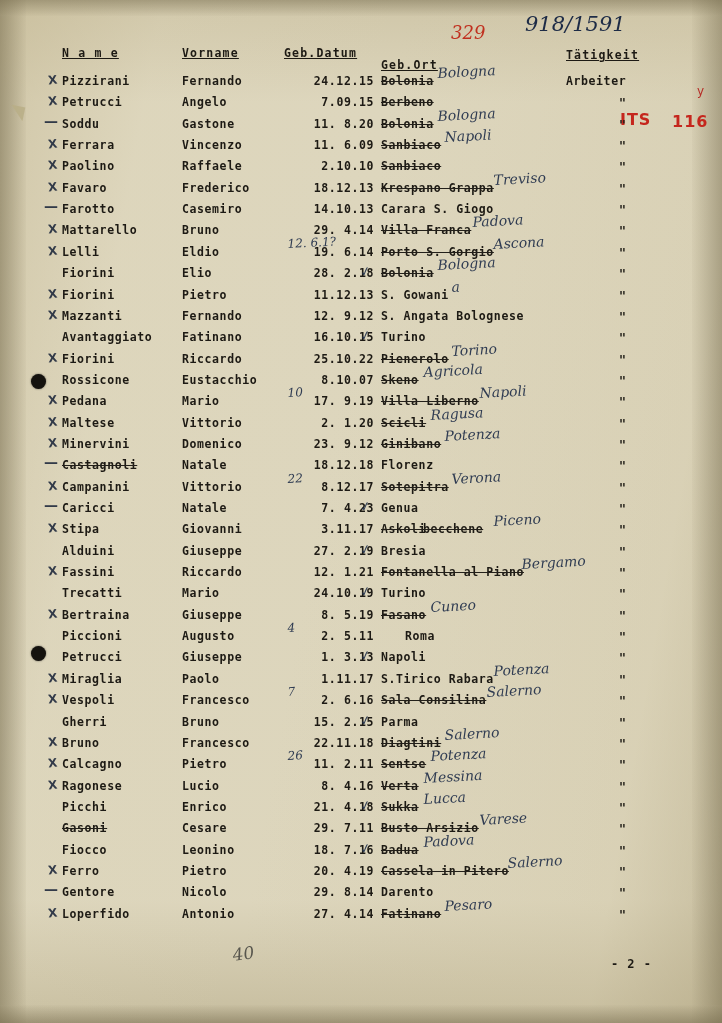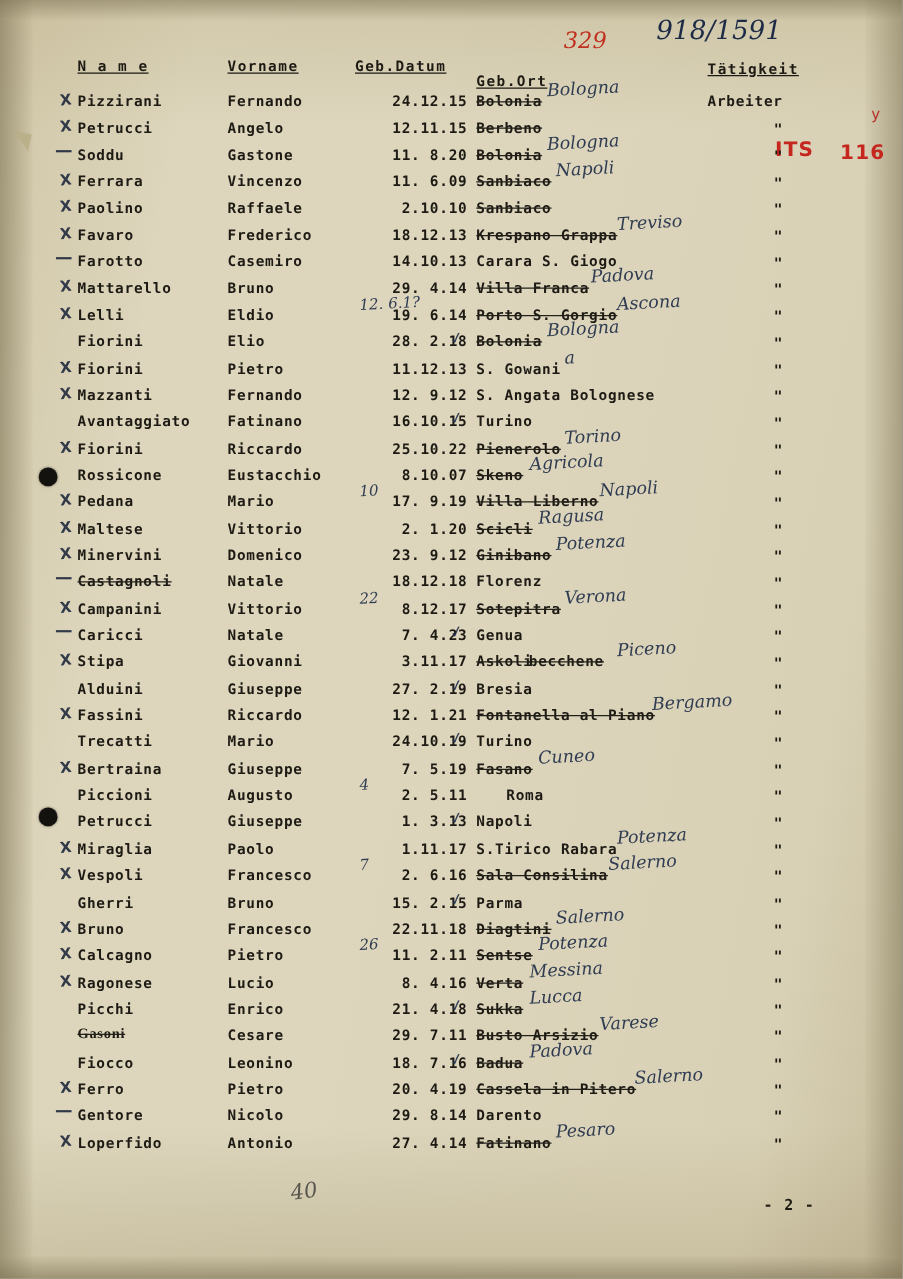--- a/index.html
+++ b/index.html
@@ -204,21 +204,21 @@
       <div class="xmark" style="left: 48px; top: 73px;">X</div>
       <div class="tw" style="left: 62px; top: 74px;">Pizzirani</div>
       <div class="tw" style="left: 182px; top: 74px;">Fernando</div>
       <div class="tw" style="left: 290px; top: 74px; width: 84px; text-align: right;">24.12.15</div>
       <div class="tw strike" style="left: 381px; top: 74px;">Bolonia</div>
       <div class="hw" style="left: 438px; top: 65px;">Bologna</div>
       <div class="tw" style="left: 566px; top: 74px;">Arbeiter</div>
       <div class="xmark" style="left: 48px; top: 94.35px;">X</div>
       <div class="tw" style="left: 62px; top: 95.35px;">Petrucci</div>
       <div class="tw" style="left: 182px; top: 95.35px;">Angelo</div>
-      <div class="tw" style="left: 290px; top: 95.35px; width: 84px; text-align: right;">12.11.15</div>
+      <div class="tw" style="left: 290px; top: 95.35px; width: 84px; text-align: right;">7.09.15</div>
       <div class="tw strike" style="left: 381px; top: 95.35px;">Berbeno</div>
       <div class="tw" style="left: 619px; top: 96.35px;">"</div>
       <div class="dash" style="left: 44px; top: 112.7px;">—</div>
       <div class="tw" style="left: 62px; top: 116.7px;">Soddu</div>
       <div class="tw" style="left: 182px; top: 116.7px;">Gastone</div>
       <div class="tw" style="left: 290px; top: 116.7px; width: 84px; text-align: right;">11. 8.20</div>
       <div class="tw strike" style="left: 381px; top: 116.7px;">Bolonia</div>
       <div class="hw" style="left: 438px; top: 107.7px;">Bologna</div>
       <div class="tw" style="left: 619px; top: 117.7px;">"</div>
       <div class="xmark" style="left: 48px; top: 137.05px;">X</div>
@@ -367,21 +367,21 @@
       <div class="tw" style="left: 619px; top: 566.05px;">"</div>
       <div class="tw" style="left: 62px; top: 586.4px;">Trecatti</div>
       <div class="tw" style="left: 182px; top: 586.4px;">Mario</div>
       <div class="tw" style="left: 290px; top: 586.4px; width: 84px; text-align: right;">24.10.19</div>
       <div class="check" style="left: 360px; top: 584.4px;">✓</div>
       <div class="tw" style="left: 381px; top: 586.4px;">Turino</div>
       <div class="tw" style="left: 619px; top: 587.4px;">"</div>
       <div class="xmark" style="left: 48px; top: 606.75px;">X</div>
       <div class="tw" style="left: 62px; top: 607.75px;">Bertraina</div>
       <div class="tw" style="left: 182px; top: 607.75px;">Giuseppe</div>
-      <div class="tw" style="left: 290px; top: 607.75px; width: 84px; text-align: right;">7. 5.19</div>
+      <div class="tw" style="left: 290px; top: 607.75px; width: 84px; text-align: right;">8. 5.19</div>
       <div class="tw strike" style="left: 381px; top: 607.75px;">Fasano</div>
       <div class="hw" style="left: 431px; top: 598.75px;">Cuneo</div>
       <div class="tw" style="left: 619px; top: 608.75px;">"</div>
       <div class="tw" style="left: 62px; top: 629.1px;">Piccioni</div>
       <div class="tw" style="left: 182px; top: 629.1px;">Augusto</div>
       <div class="tw" style="left: 290px; top: 629.1px; width: 84px; text-align: right;">2. 5.11</div>
       <div class="hw small" style="left: 288px; top: 621.1px;">4</div>
       <div class="tw" style="left: 381px; top: 629.1px; padding-left: 24px;">Roma</div>
       <div class="tw" style="left: 619px; top: 630.1px;">"</div>
       <div class="tw" style="left: 62px; top: 650.45px;">Petrucci</div>
@@ -433,21 +433,21 @@
       <div class="tw strike" style="left: 381px; top: 778.55px;">Verta</div>
       <div class="hw" style="left: 424px; top: 769.55px;">Messina</div>
       <div class="tw" style="left: 619px; top: 779.55px;">"</div>
       <div class="tw" style="left: 62px; top: 799.9px;">Picchi</div>
       <div class="tw" style="left: 182px; top: 799.9px;">Enrico</div>
       <div class="tw" style="left: 290px; top: 799.9px; width: 84px; text-align: right;">21. 4.18</div>
       <div class="check" style="left: 360px; top: 797.9px;">✓</div>
       <div class="tw strike" style="left: 381px; top: 799.9px;">Sukka</div>
       <div class="hw" style="left: 424px; top: 790.9px;">Lucca</div>
       <div class="tw" style="left: 619px; top: 800.9px;">"</div>
-      <div class="tw strike" style="left: 62px; top: 821.25px; font-family: Liberation Serif, serif;">Gasoni</div>
+      <div class="tw strike" style="left: 62px; top: 821.25px;">Gasoni</div>
       <div class="tw" style="left: 182px; top: 821.25px;">Cesare</div>
       <div class="tw" style="left: 290px; top: 821.25px; width: 84px; text-align: right;">29. 7.11</div>
       <div class="tw strike" style="left: 381px; top: 821.25px;">Busto Arsizio</div>
       <div class="hw" style="left: 480px; top: 812.25px;">Varese</div>
       <div class="tw" style="left: 619px; top: 822.25px;">"</div>
       <div class="tw" style="left: 62px; top: 842.6px;">Fiocco</div>
       <div class="tw" style="left: 182px; top: 842.6px;">Leonino</div>
       <div class="tw" style="left: 290px; top: 842.6px; width: 84px; text-align: right;">18. 7.16</div>
       <div class="check" style="left: 360px; top: 840.6px;">✓</div>
       <div class="tw strike" style="left: 381px; top: 842.6px;">Badua</div>

